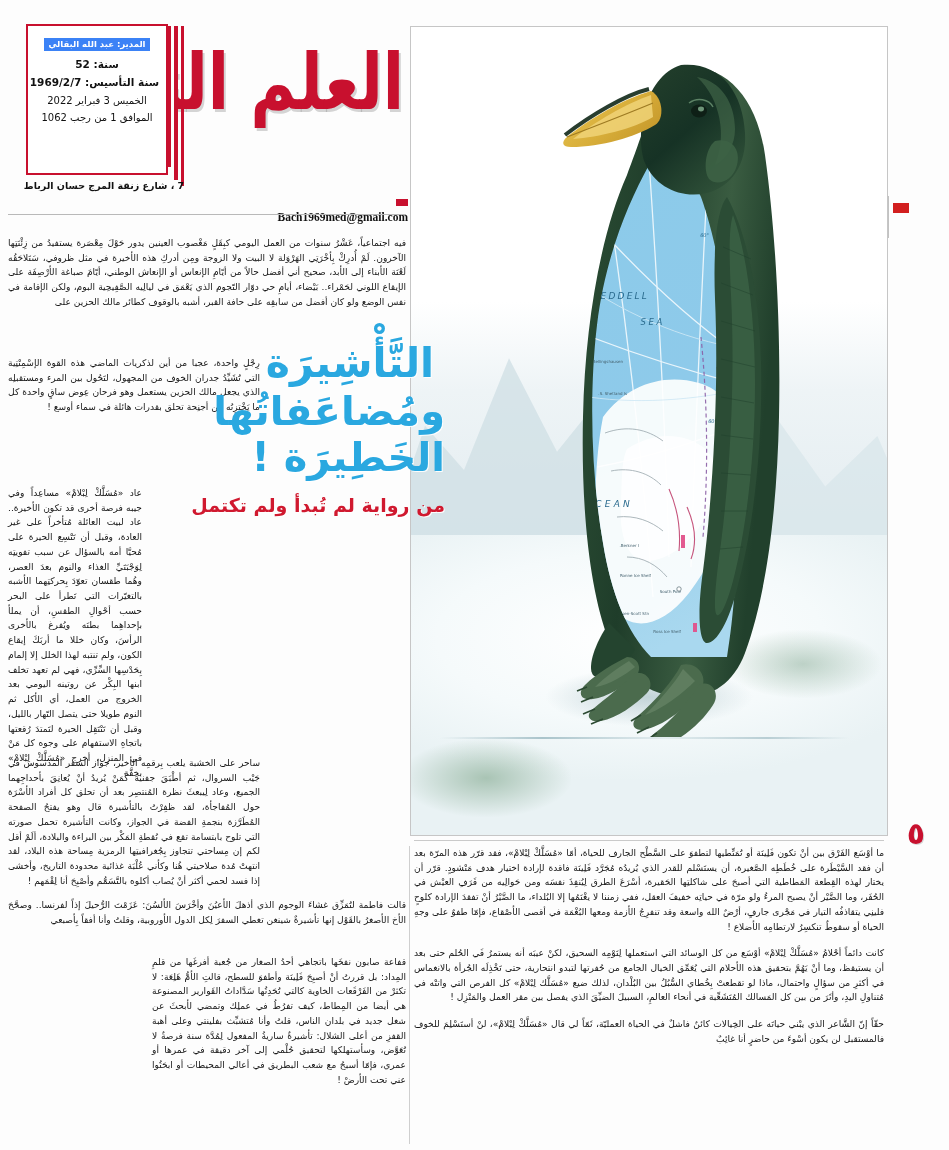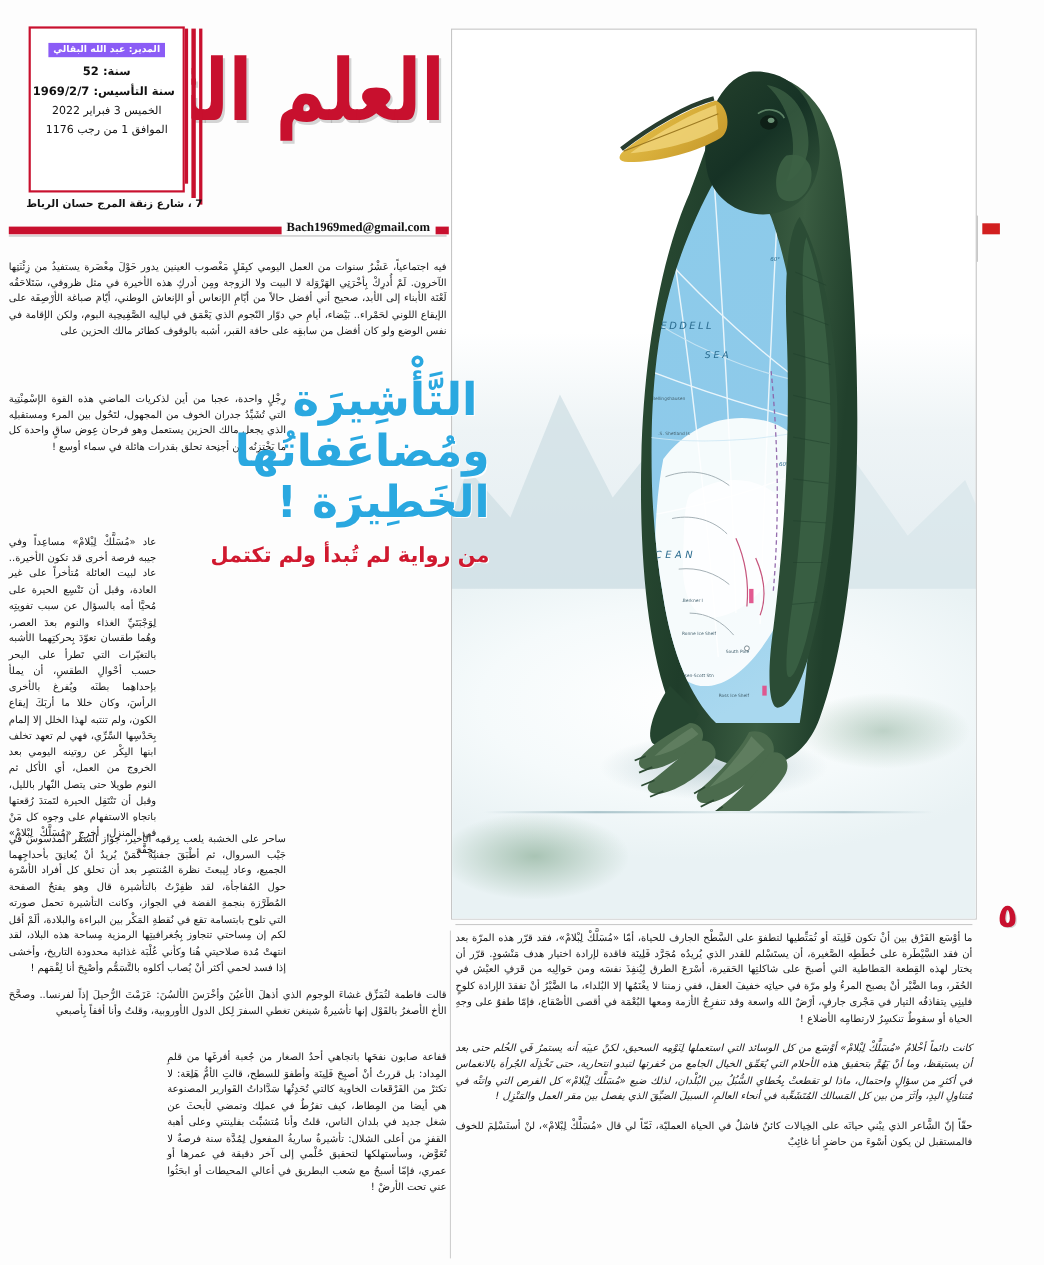--- a/index.html
+++ b/index.html
@@ -68,21 +68,21 @@
     position: absolute;
     left: 26px; top: 24px;
     width: 142px; height: 151px;
     border: 2px solid #c8102e;
     background: #fff;
     padding: 6px 7px 4px 7px;
     text-align: center;
   }
   #director-badge {
     display: inline-block;
-    background: #8b5cf6;
+    background: #3b82f6;
     color: #ffffff;
     font-size: 8.5px;
     font-weight: bold;
     padding: 1.5px 4px;
     margin-bottom: 7px;
     white-space: nowrap;
     letter-spacing: -0.2px;
   }
   .info-line {
     font-size: 10.5px;
@@ -102,21 +102,21 @@
     font-weight: bold;
     color: #111;
     text-align: center;
     white-space: nowrap;
     letter-spacing: -0.3px;
   }
   #email-row {
     position: absolute;
     left: 8px; top: 199px;
     width: 400px; height: 14px;
-    display: flex; align-items: flex-end; gap: 5px;
+    display: flex; align-items: flex-start; gap: 5px; flex-direction: column;
   }
   #email-row .bar-sq {
     width: 12px; height: 7px;
     background: #c8102e; flex: none;
   }
   #email-text {
     font-family: "Liberation Serif", serif;
     font-size: 11.5px;
     font-weight: bold;
     color: #111;
@@ -418,21 +418,21 @@
     width: 254px;
   }
 
   
   #right-col {
     position: absolute;
     left: 414px; top: 846px;
     width: 470px;
   }
   #rc-p1 { margin-bottom: 12px; }
-  #rc-p2 { margin-bottom: 12px; font-style: italic; }
+  #rc-p2 { margin-bottom: 12px; }
   #rc-p3 { }
 
   
   #mid-rule {
     position: absolute;
     left: 409px; top: 846px;
     width: 1px; height: 298px;
     background: #cfcfcf;
   }
   #bottom-rule {
@@ -457,21 +457,21 @@
       <i></i>
         <i></i>
         <i></i>
     </div>
 
     <div id="info-box">
       <span id="director-badge">المدير: عبد الله البقالي</span>
       <div class="info-line">سنة:  52</div>
       <div class="info-line">سنة التأسيس:  1969/2/7</div>
       <div class="info-line thin">الخميس 3 فبراير 2022</div>
-      <div class="info-line thin">الموافق 1 من رجب  1176</div>
+      <div class="info-line thin">الموافق 1 من رجب  1062</div>
     </div>
 
     <div id="address-line">7 ، شارع زنقة المرج حسان الرباط</div>
 
     <div id="email-row">
       <span class="bar-sq"></span>
       <span id="email-text">Bach1969med@gmail.com</span>
       <span class="bar-long"></span>
     </div>
 

